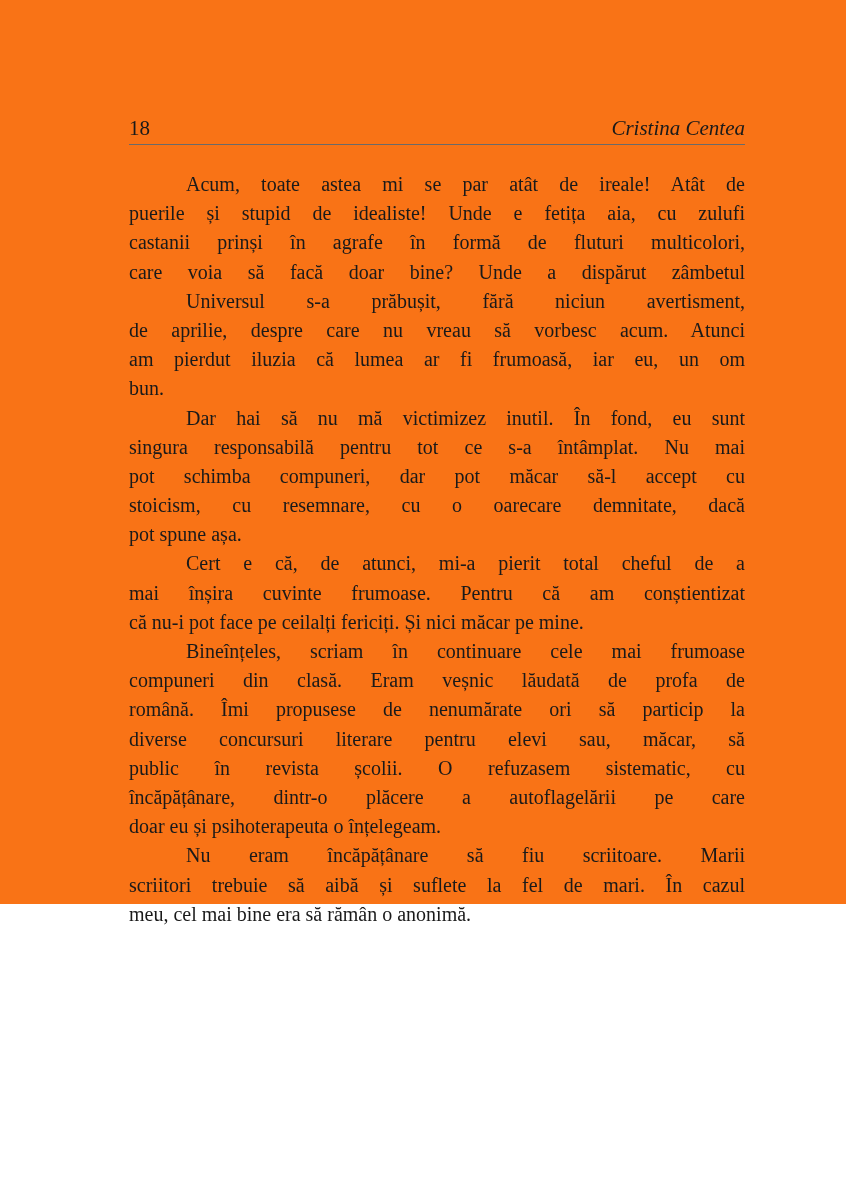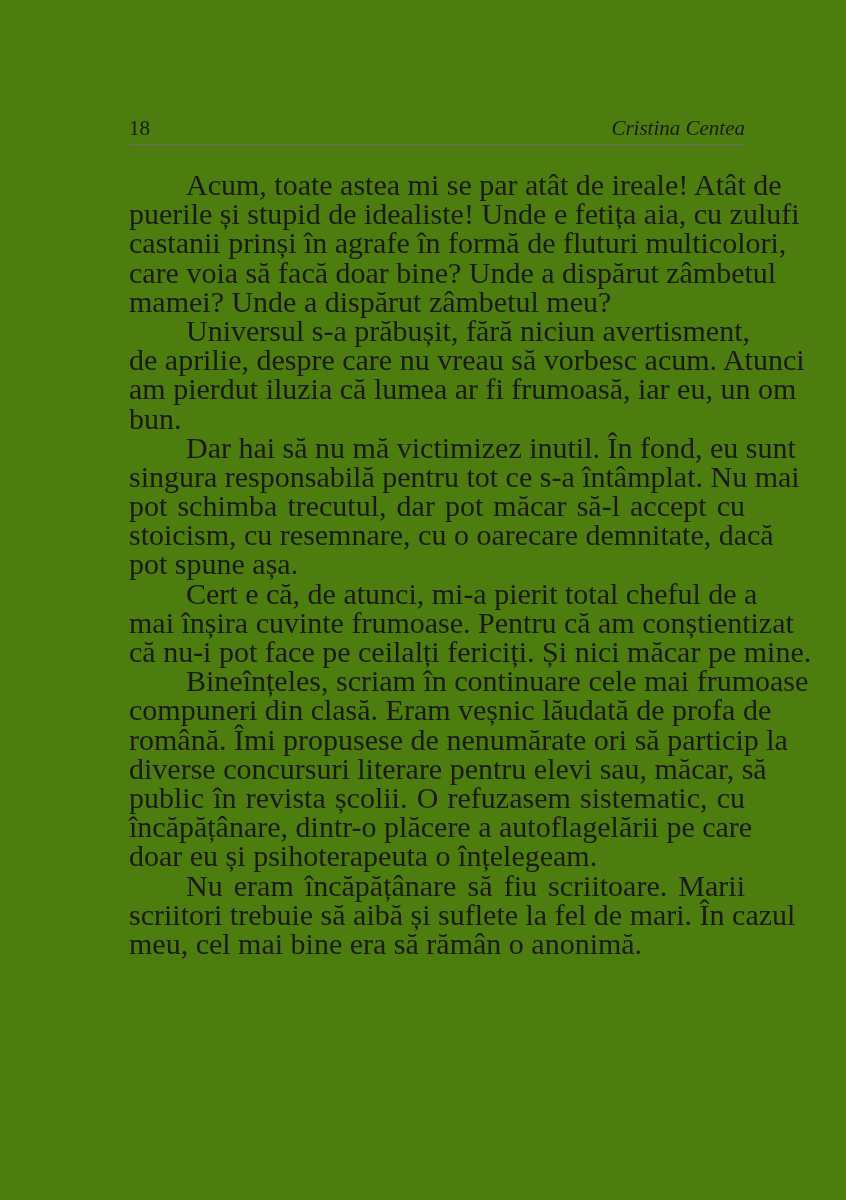--- a/index.html
+++ b/index.html
@@ -11,22 +11,22 @@
       width: 846px;
       height: 1200px;
       position: relative;
       overflow: hidden;
       font-family: "Liberation Serif", "DejaVu Serif", serif;
       color: #1a1a1a;
     }
     .page {
       position: absolute;
       left: 0; top: 0;
-      width: 846px; height: 1200px;
-      background: #4d7c0f;
+      width: 846px; height: 904px;
+      background: #f97316;
     }
     .running-head {
       position: absolute;
       left: 129px;
       top: 114px;
       width: 616px;
       height: 30px;
       border-bottom: 1.5px solid #6a6a6a;
     }
     .page-number {
@@ -42,21 +42,21 @@
       top: 2px;
       font-size: 21px;
       line-height: 24px;
       font-style: italic;
     }
     .body-text {
       position: absolute;
       left: 129px;
       top: 170px;
       width: 616px;
-      font-size: 30px;
+      font-size: 20px;
     }
     .line {
       display: block;
       height: 29.2px;
       line-height: 29.2px;
       white-space: nowrap;
       text-align: justify;
       text-align-last: justify;
     }
     .line.indent {
@@ -75,34 +75,33 @@
     <span class="author-name">Cristina Centea</span>
   </div>
 
   <div class="body-text">
 
     <div>
       <span class="line indent">Acum, toate astea mi se par atât de ireale! Atât de</span>
       <span class="line">puerile și stupid de idealiste! Unde e fetița aia, cu zulufi</span>
       <span class="line">castanii prinși în agrafe în formă de fluturi multicolori,</span>
       <span class="line">care voia să facă doar bine? Unde a dispărut zâmbetul</span>
-      <span class="line last">mamei? Unde a dispărut zâmbetul meu?</span>
     </div>
 
     <div>
       <span class="line indent">Universul s-a prăbușit, fără niciun avertisment,</span>
       <span class="line">de aprilie, despre care nu vreau să vorbesc acum. Atunci</span>
       <span class="line">am pierdut iluzia că lumea ar fi frumoasă, iar eu, un om</span>
       <span class="line last">bun.</span>
     </div>
 
     <div>
       <span class="line indent">Dar hai să nu mă victimizez inutil. În fond, eu sunt</span>
       <span class="line">singura responsabilă pentru tot ce s-a întâmplat. Nu mai</span>
-      <span class="line">pot schimba trecutul, dar pot măcar să-l accept cu</span>
+      <span class="line">pot schimba compuneri, dar pot măcar să-l accept cu</span>
       <span class="line">stoicism, cu resemnare, cu o oarecare demnitate, dacă</span>
       <span class="line last">pot spune așa.</span>
     </div>
 
     <div>
       <span class="line indent">Cert e că, de atunci, mi-a pierit total cheful de a</span>
       <span class="line">mai înșira cuvinte frumoase. Pentru că am conștientizat</span>
       <span class="line last">că nu-i pot face pe ceilalți fericiți. Și nici măcar pe mine.</span>
     </div>
 

